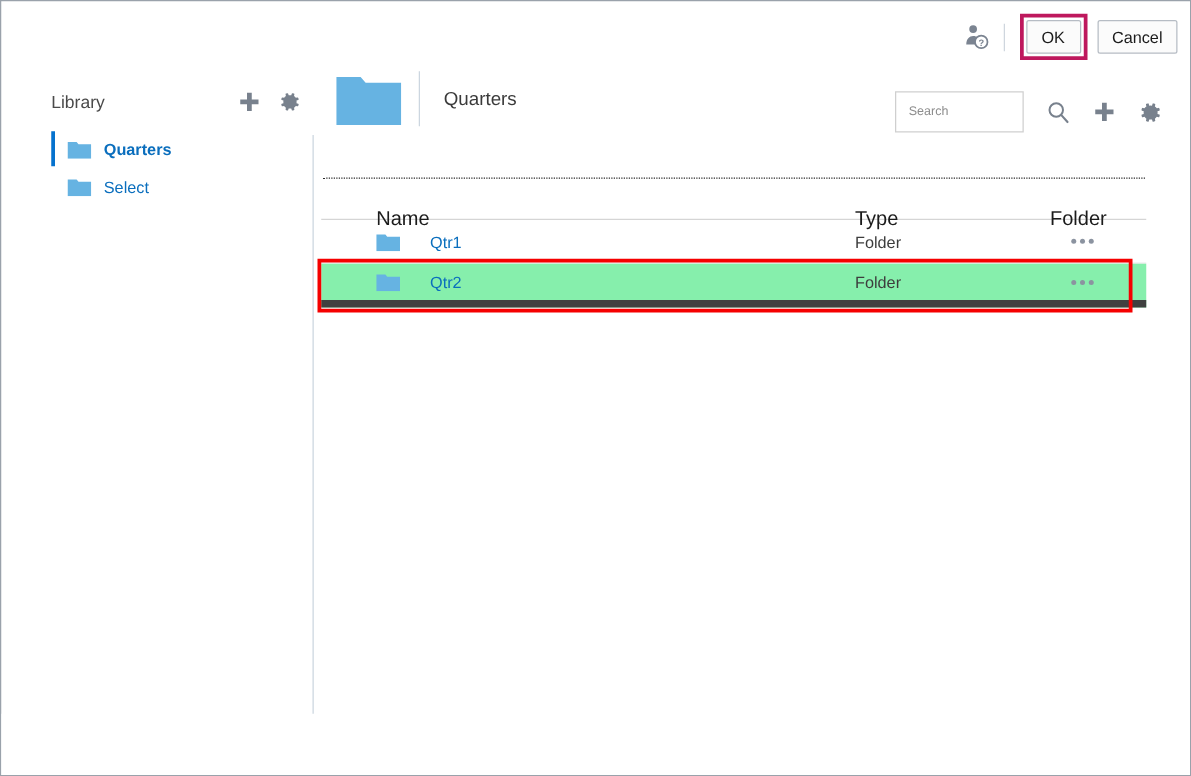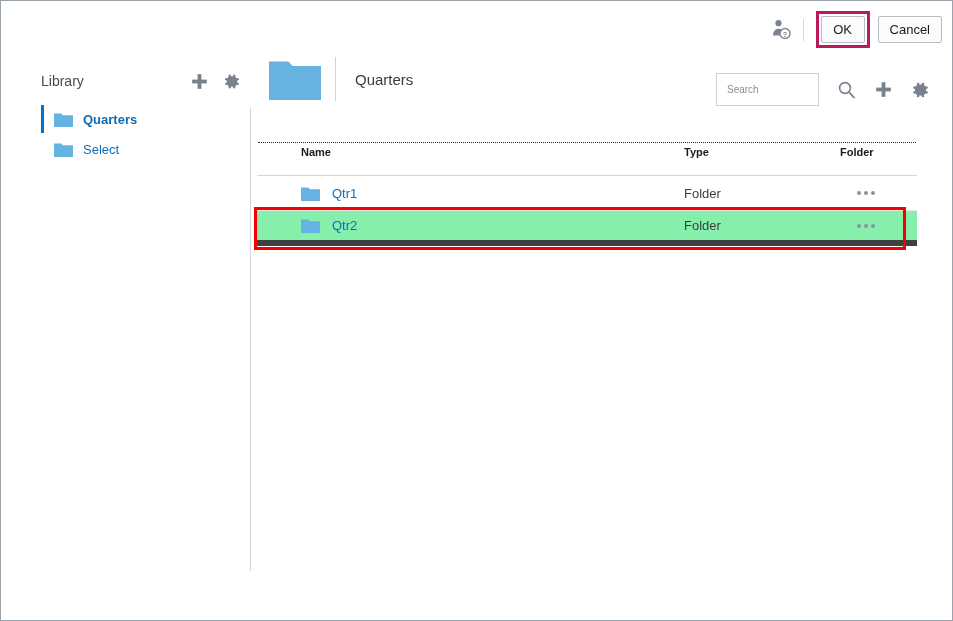--- a/index.html
+++ b/index.html
@@ -259,23 +259,23 @@
   }
 
   #table-header {
     position: relative;
     height: 33px;
     border-bottom: 1px solid #d5d5d5;
   }
 
   .th {
     position: absolute;
-    top: 3px;
-    font-size: 11px;
-    font-weight: bold;
+    top: 24px;
+    font-size: 16px;
+    font-weight: normal;
     color: #1b1b1b;
   }
   .th-name    { left: 44px; }
   .th-type    { left: 427px; }
   .th-actions { left: 583px; }
 
   .trow {
     position: relative;
     height: 35px;
     display: flex;
@@ -305,21 +305,21 @@
     align-items: center;
   }
 
   .row-folder-icon {
     width: 19px;
     height: 15px;
     flex: 0 0 auto;
   }
 
   .row-name-label {
-    margin-left: 12px;
+    margin-left: 24px;
     font-size: 13px;
     color: #0a6ebd;
     cursor: pointer;
     white-space: nowrap;
   }
 
   .cell-type {
     position: absolute;
     left: 427px;
     font-size: 13px;

